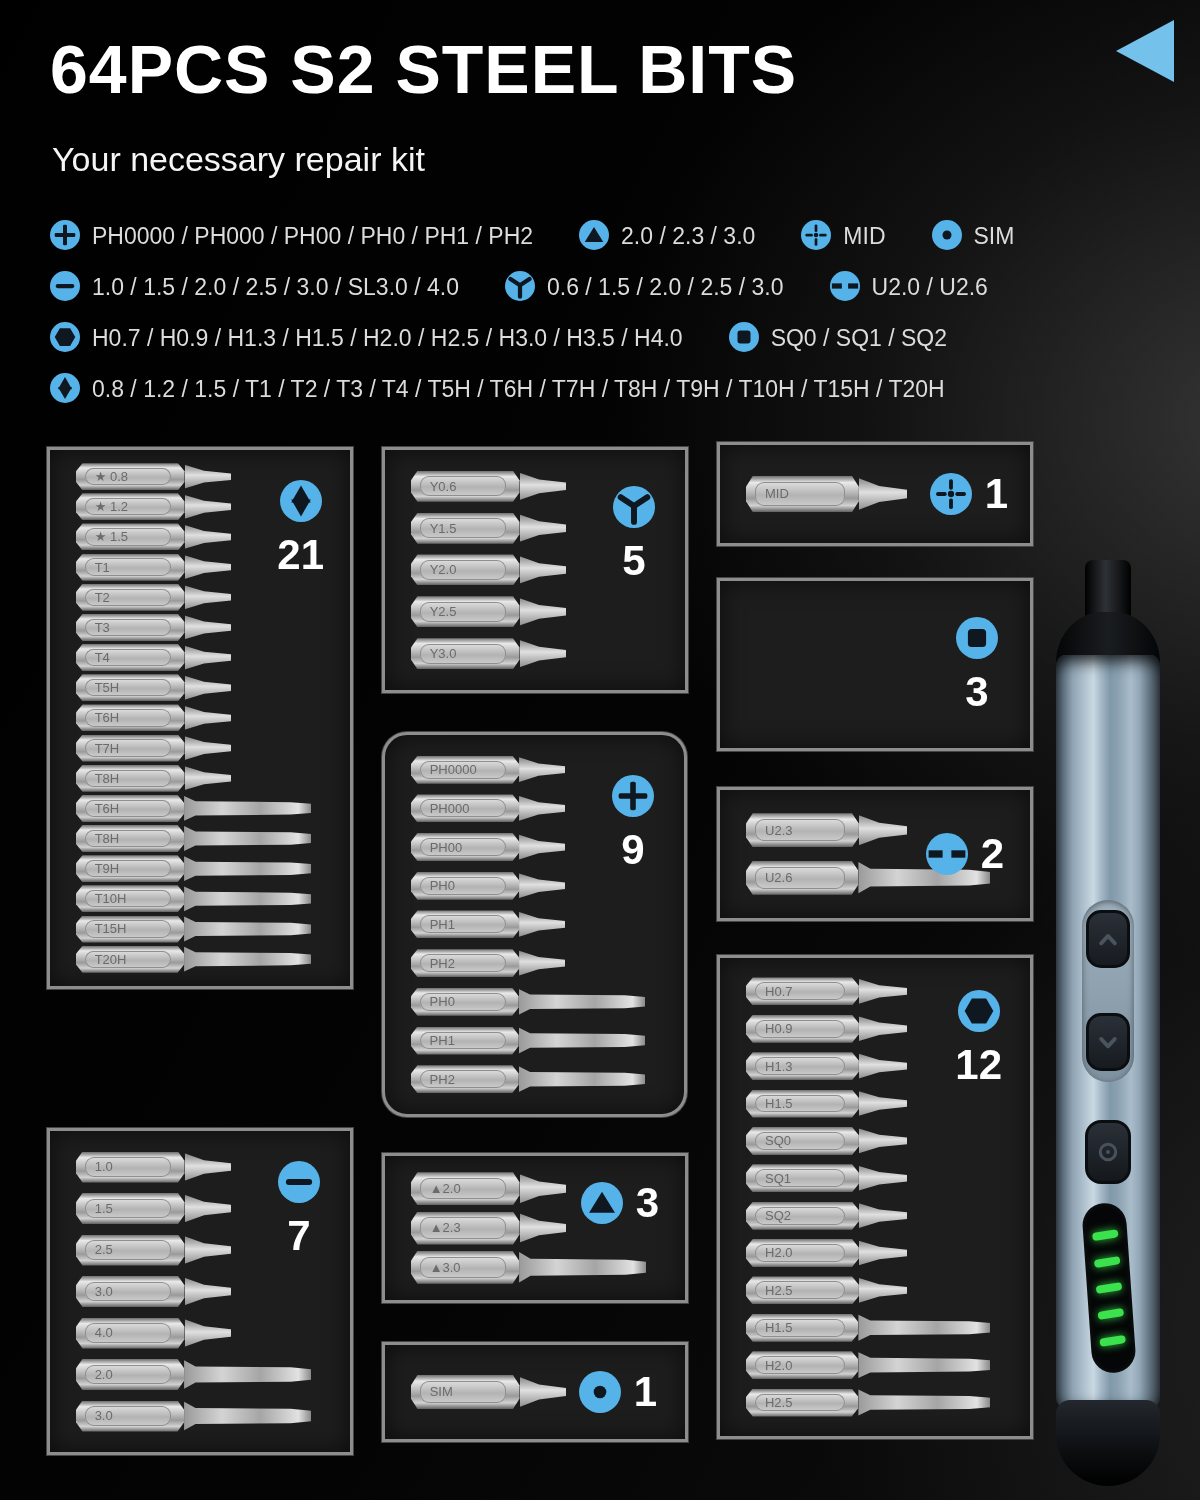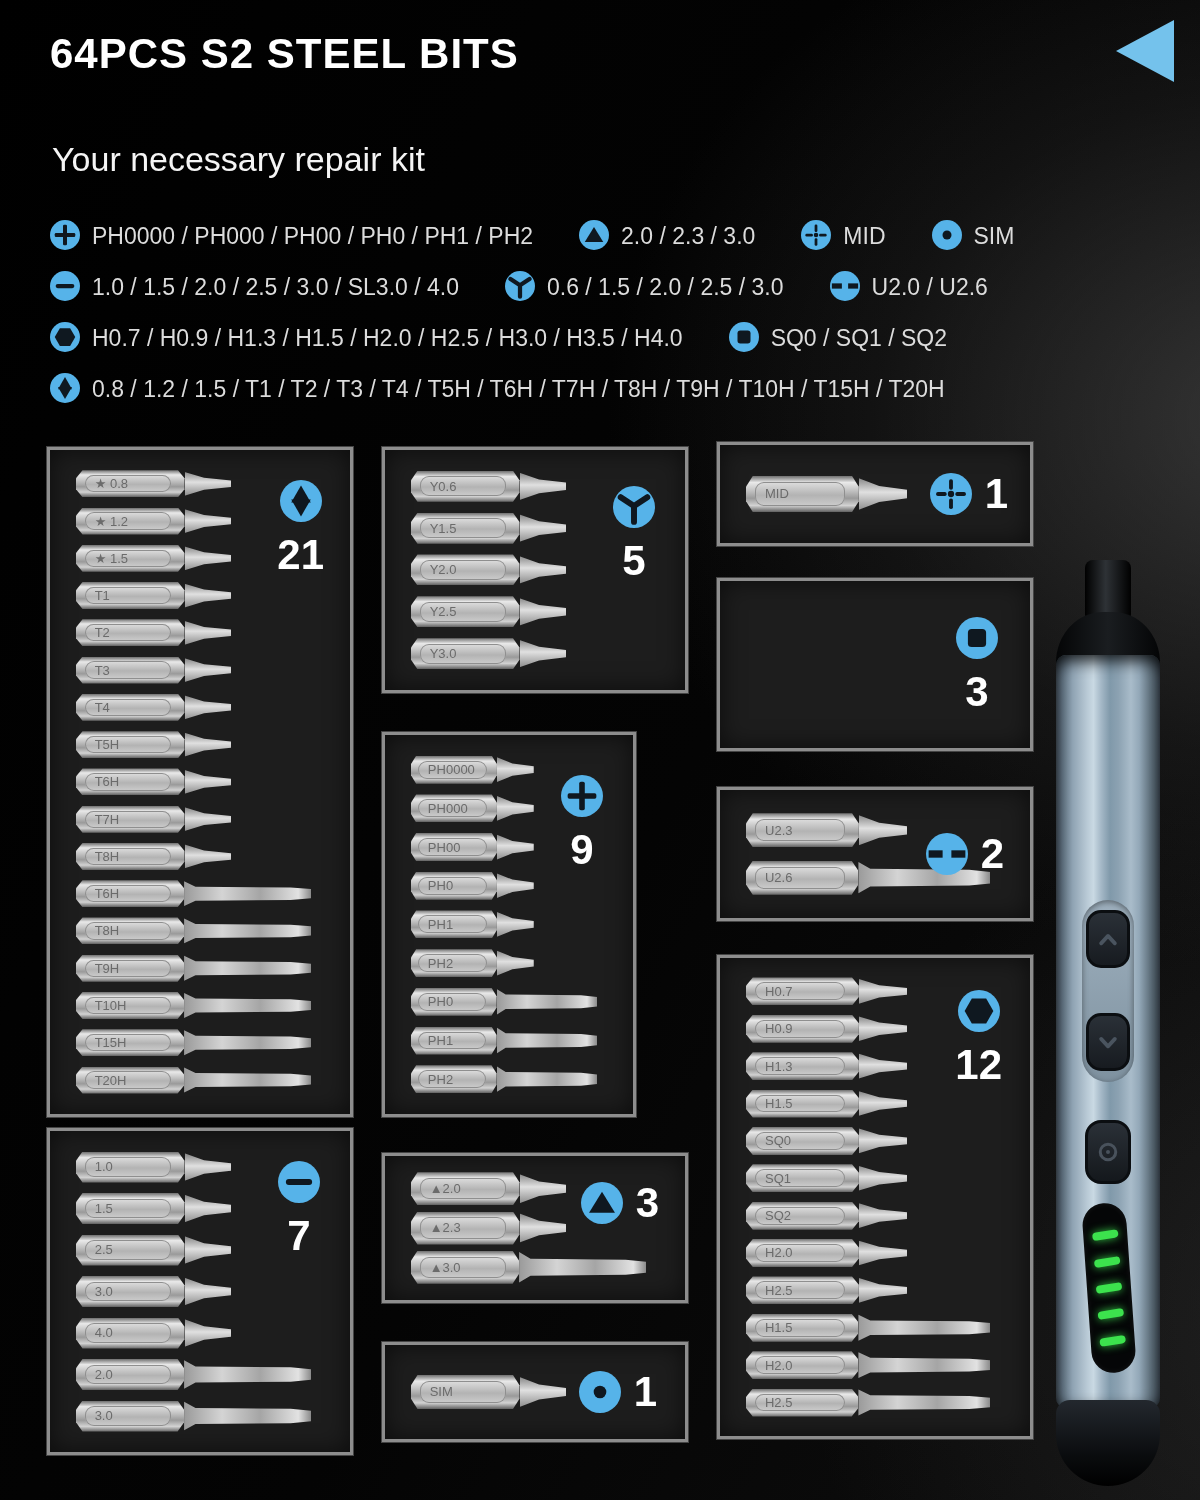--- a/index.html
+++ b/index.html
@@ -4,21 +4,21 @@
 <style>
   html,body{margin:0;padding:0;background:#000;}
   .page{position:relative;width:1200px;height:1500px;overflow:hidden;
     font-family:"Liberation Sans",sans-serif;
     background:
       radial-gradient(950px 780px at 106% 28%, rgba(90,90,90,.55) 0%, rgba(55,55,55,.28) 42%, rgba(0,0,0,0) 70%),
       radial-gradient(900px 900px at 112% 88%, rgba(70,70,70,.35) 0%, rgba(0,0,0,0) 60%),
       linear-gradient(118deg,#000 0%,#040404 55%,#0e0e0e 100%);}
   
   .title{position:absolute;left:50px;top:30px;margin:0;color:#fff;
-    font-size:42px;font-weight:900;letter-spacing:1px;white-space:nowrap;}
+    font-size:68px;font-weight:900;letter-spacing:1px;white-space:nowrap;}
   .subtitle{position:absolute;left:52px;top:140px;margin:0;color:#f5f5f5;
     font-size:34px;font-weight:400;}
   .corner-arrow{position:absolute;right:26px;top:20px;width:0;height:0;
     border-top:31px solid transparent;border-bottom:31px solid transparent;
     border-right:58px solid #74c2ec;}
   
   .specs{position:absolute;left:50px;top:220px;display:flex;flex-direction:column;gap:21px;}
   .spec-row{display:flex;align-items:center;gap:46px;}
   .spec-group{display:flex;align-items:flex-end;gap:12px;}
   .spec-group .txt{color:#dcdcdc;font-size:23px;white-space:nowrap;}
@@ -45,23 +45,23 @@
     clip-path:polygon(0 6%,42% 28%,100% 38%,100% 62%,42% 72%,0 94%);}
   .bit .shaft{height:100%;
     background:linear-gradient(90deg,#9a9a9a,#d4d4d4 30%,#a5a5a5 60%,#e2e2e2 90%,#8a8a8a);
     clip-path:polygon(0 4%,9% 24%,84% 27%,100% 33%,100% 67%,84% 73%,9% 76%,0 96%);}
   .bit.s{width:62%;} .bit.s .shank{width:70%;} .bit.s .tip{width:30%;}
   .bit.l{width:94%;} .bit.l .shank{width:46%;} .bit.l .shaft{width:54%;}
   .badge{position:absolute;display:flex;align-items:center;gap:13px;}
   .badge.stacked{flex-direction:column;gap:12px;}
   .badge .count{color:#fff;font-weight:700;font-size:42px;line-height:1;}
   
-  .p-torx {left:47px; top:447px; width:306px; height:670px;text-align:center; --bh:27px;}
+  .p-torx {left:47px; top:447px; width:306px; height:542px;text-align:center; --bh:27px;}
   .p-y    {left:382px;top:447px; width:306px; height:246px; --bh:31px;}
-  .p-ph   {left:382px;top:732px; width:254px; height:385px; --bh:28px;}
+  .p-ph   {left:382px;top:732px; width:305px; height:385px;border-radius:25px; --bh:28px;}
   .p-mid  {left:717px;top:442px; width:316px; height:104px; --bh:36px;}
   .p-h3   {left:717px;top:578px; width:316px; height:173px; --bh:36px;}
   .p-u    {left:717px;top:787px; width:316px; height:134px; --bh:34px;}
   .p-hex12{left:717px;top:955px; width:316px; height:484px; --bh:28px;}
   .p-slot {left:47px; top:1128px;width:306px; height:327px;padding-left:20px; --bh:31px;}
   .p-tri  {left:382px;top:1153px;width:306px; height:150px; --bh:33px;}
   .p-sim  {left:382px;top:1342px;width:306px; height:100px; --bh:34px;}
   .p-torx .badge{top:30px;right:26px;}
   .p-y .badge{top:36px;right:30px;}
   .p-ph .badge{top:40px;right:30px;}

